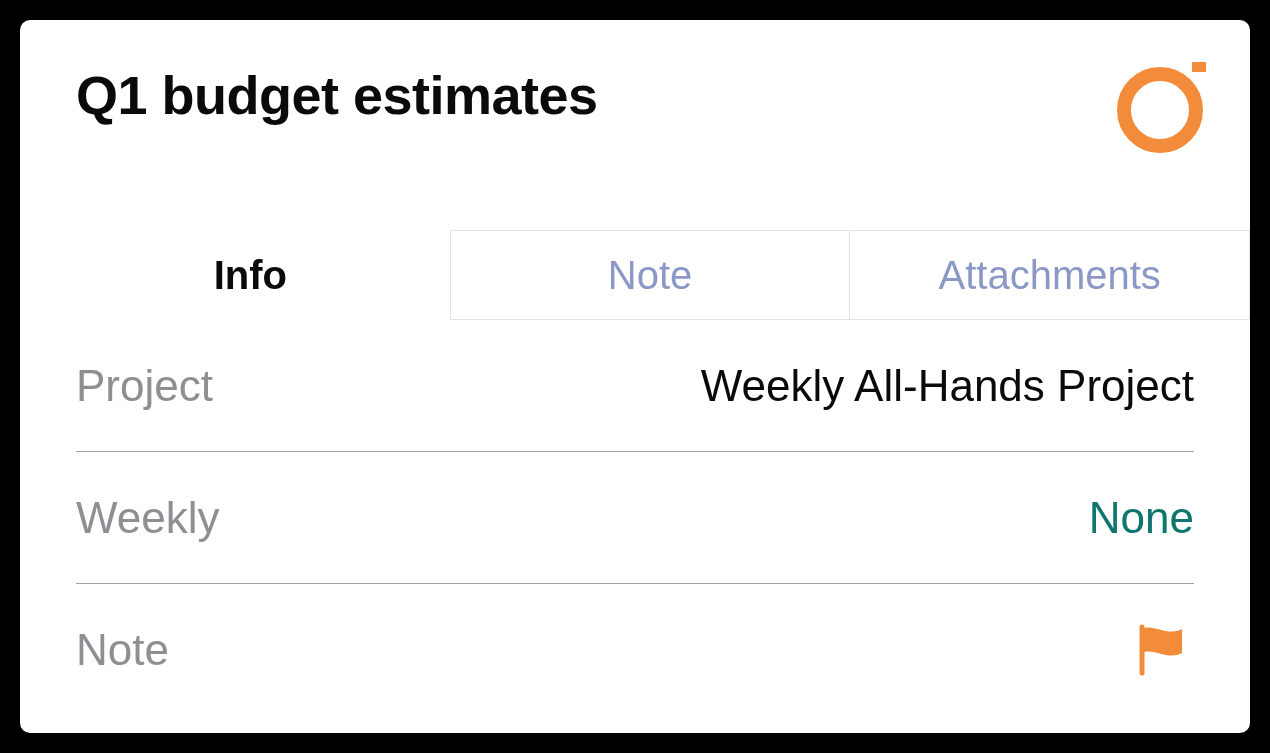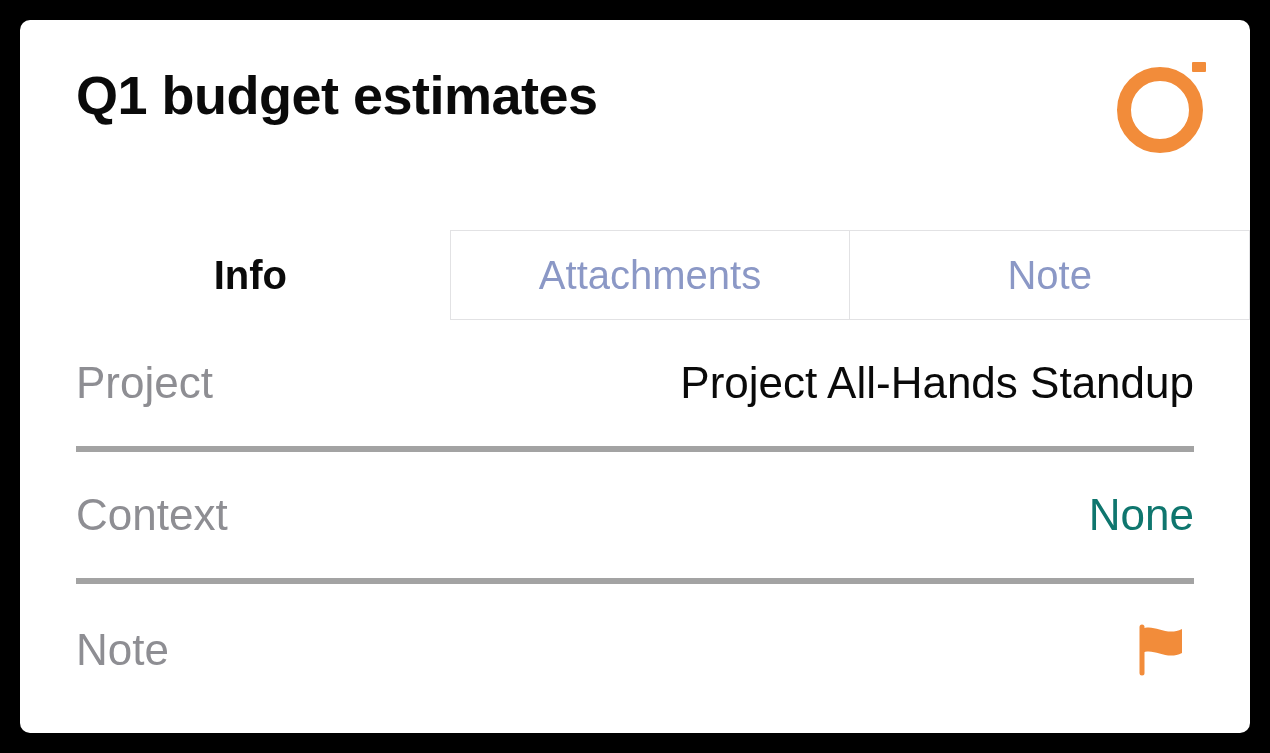--- a/index.html
+++ b/index.html
@@ -61,21 +61,21 @@
     border: none;
   }
   .rows {
     padding: 0 56px;
   }
   .row {
     display: flex;
     align-items: center;
     justify-content: space-between;
     height: 132px;
-    border-bottom: 6px solid #a3a3a3;
+    border-bottom: 1px solid #a3a3a3;
   }
   .row:last-child { border-bottom: none; }
   .row-label {
     font-size: 44px;
     color: #8e8e93;
     font-weight: 400;
   }
   .row-value {
     font-size: 44px;
     color: #0a0a0a;
@@ -94,33 +94,33 @@
     <div class="status-ring">
       <svg width="100" height="100" viewBox="0 0 100 100">
         <circle cx="50" cy="56" r="36" fill="none" stroke="#f28c3a" stroke-width="14"></circle>
         <rect x="82" y="8" width="14" height="10" rx="1" fill="#f28c3a"></rect>
       </svg>
     </div>
   </div>
 
   <div class="tabs">
     <div class="tab active">Info</div>
+    <div class="tab inactive">Note</div>
     <div class="tab inactive">Attachments</div>
-    <div class="tab inactive">Note</div>
   </div>
 
   <div class="rows">
 
     <div class="row">
       <span class="row-label">Project</span>
-      <span class="row-value">Project All-Hands Standup</span>
+      <span class="row-value">Weekly All-Hands Project</span>
     </div>
 
     <div class="row">
-      <span class="row-label">Context</span>
+      <span class="row-label">Weekly</span>
       <span class="row-value muted">None</span>
     </div>
 
     <div class="row">
       <span class="row-label">Note</span>
       <span class="flag-icon">
         <svg width="58" height="58" viewBox="0 0 58 58">
           <path d="M10 6 v46" stroke="#f28c3a" stroke-width="5" stroke-linecap="round" fill="none"></path>
           <path d="M10 8 C 22 2, 34 16, 50 8 L 50 32 C 34 40, 22 26, 10 32 Z" fill="#f28c3a"></path>
         </svg>

